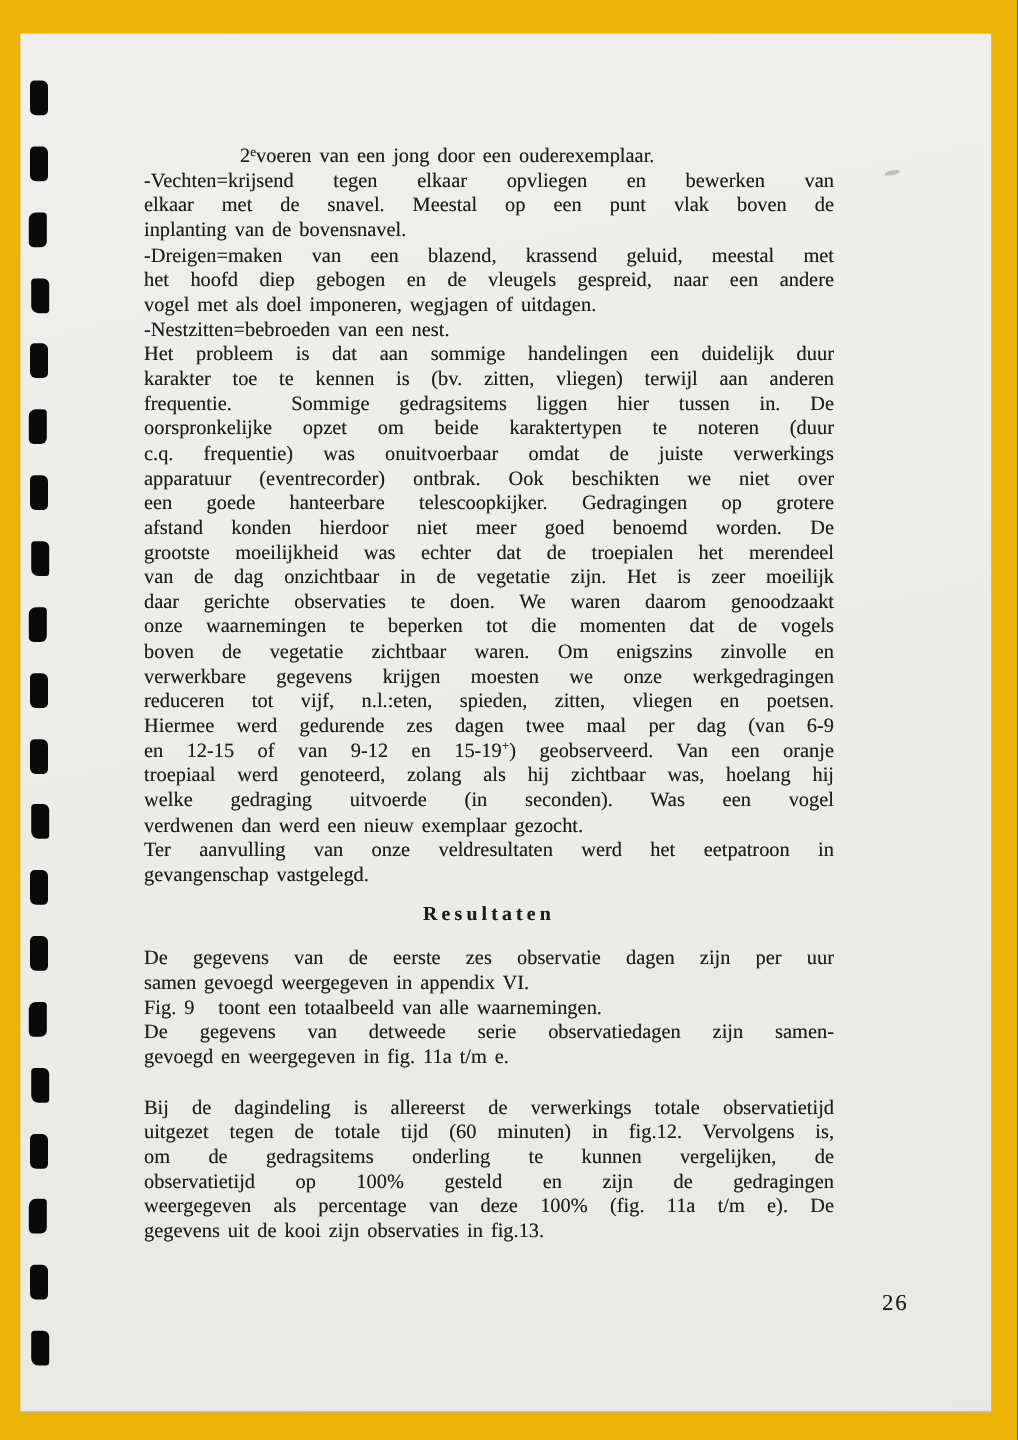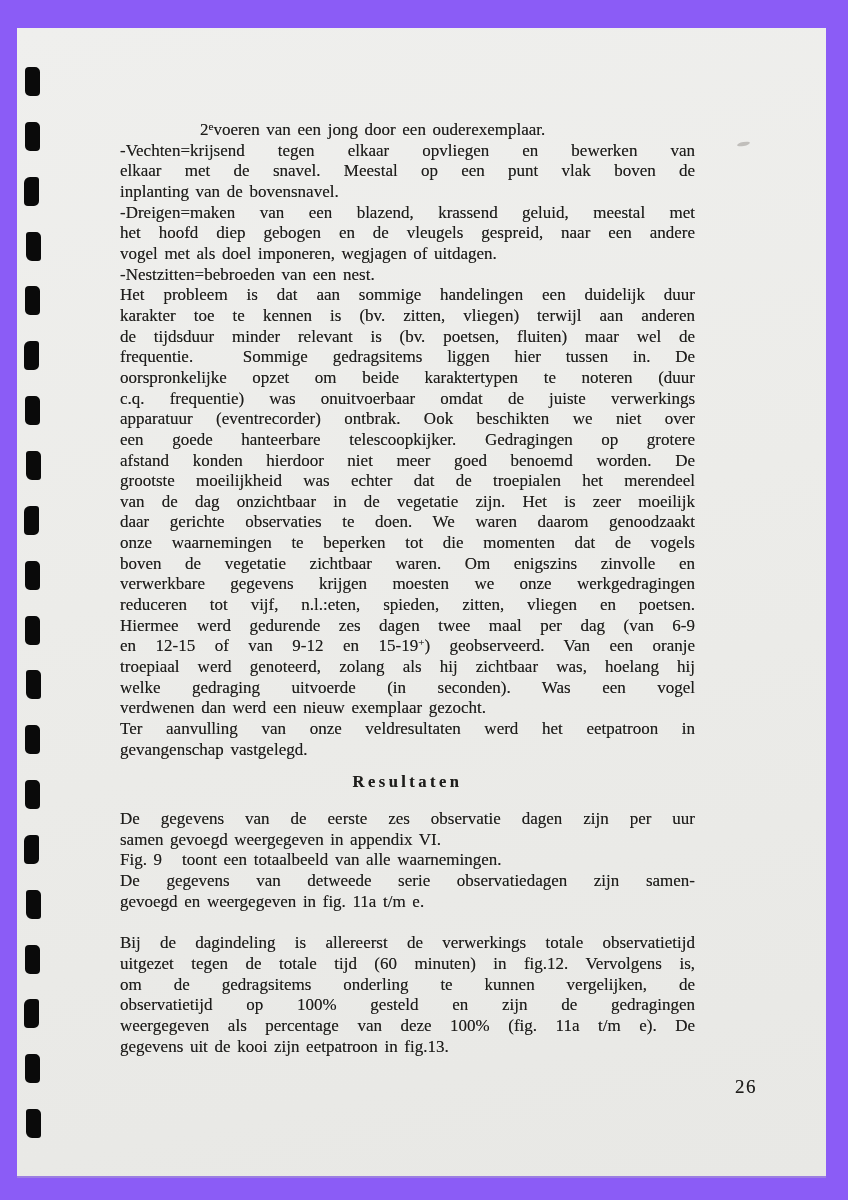--- a/index.html
+++ b/index.html
@@ -5,21 +5,21 @@
   html, body {
     margin: 0; padding: 0;
     width: 848px; height: 1200px;
     background: #050505;
     overflow: hidden;
     font-family: "Liberation Serif", "DejaVu Serif", serif;
   }
   .scan {
     position: relative;
     width: 848px; height: 1200px;
-    background: #8b5cf6;
+    background: #eab308;
   }
   .page {
     position: absolute;
     left: 17px; top: 28px;
     width: 809px; height: 1148px;
     background: linear-gradient(168deg, #efefed 0%, #ecece9 45%, #e8e8e5 100%);
     box-shadow: 0 2px 0 rgba(190,190,186,0.35);
   }
   .hole {
     position: absolute;
@@ -107,21 +107,20 @@
           <div class="line" style="text-indent: 80px;">2<sup>e</sup>voeren van een jong door een ouderexemplaar.</div>
           <div class="line j">-Vechten=krijsend tegen elkaar opvliegen en bewerken van</div>
           <div class="line j">elkaar met de snavel. Meestal op een punt vlak boven de</div>
           <div class="line">inplanting van de bovensnavel.</div>
           <div class="line j">-Dreigen=maken van een blazend, krassend geluid, meestal met</div>
           <div class="line j">het hoofd diep gebogen en de vleugels gespreid, naar een andere</div>
           <div class="line">vogel met als doel imponeren, wegjagen of uitdagen.</div>
           <div class="line">-Nestzitten=bebroeden van een nest.</div>
           <div class="line j">Het probleem is dat aan sommige handelingen een duidelijk duur</div>
           <div class="line j">karakter toe te kennen is (bv. zitten, vliegen) terwijl aan anderen</div>
-          <div class="line j">de tijdsduur minder relevant is (bv. poetsen, fluiten) maar wel de</div>
           <div class="line j">frequentie.&nbsp; Sommige gedragsitems liggen hier tussen in. De</div>
           <div class="line j">oorspronkelijke opzet om beide karaktertypen te noteren (duur</div>
           <div class="line j">c.q. frequentie) was onuitvoerbaar omdat de juiste verwerkings</div>
           <div class="line j">apparatuur (eventrecorder) ontbrak. Ook beschikten we niet over</div>
           <div class="line j">een goede hanteerbare telescoopkijker. Gedragingen op grotere</div>
           <div class="line j">afstand konden hierdoor niet meer goed benoemd worden. De</div>
           <div class="line j">grootste moeilijkheid was echter dat de troepialen het merendeel</div>
           <div class="line j">van de dag onzichtbaar in de vegetatie zijn. Het is zeer moeilijk</div>
           <div class="line j">daar gerichte observaties te doen. We waren daarom genoodzaakt</div>
           <div class="line j">onze waarnemingen te beperken tot die momenten dat de vogels</div>
@@ -143,18 +142,18 @@
           <div class="line">Fig. 9&nbsp;&nbsp; toont een totaalbeeld van alle waarnemingen.</div>
           <div class="line j">De gegevens van detweede serie observatiedagen zijn samen-</div>
           <div class="line">gevoegd en weergegeven in fig. 11a t/m e.</div>
         </div>
         <div class="para">
           <div class="line j">Bij de dagindeling is allereerst de verwerkings totale observatietijd</div>
           <div class="line j">uitgezet tegen de totale tijd (60 minuten) in fig.12. Vervolgens is,</div>
           <div class="line j">om de gedragsitems onderling te kunnen vergelijken, de</div>
           <div class="line j">observatietijd op 100% gesteld en zijn de gedragingen</div>
           <div class="line j">weergegeven als percentage van deze 100% (fig. 11a t/m e). De</div>
-          <div class="line">gegevens uit de kooi zijn eetpatroon in fig.13.</div>
+          <div class="line">gegevens uit de kooi zijn observaties in fig.13.</div>
         </div>
       </div>
     <div class="page-number">26</div>
   </div>
 </div>
 
 </body></html>

